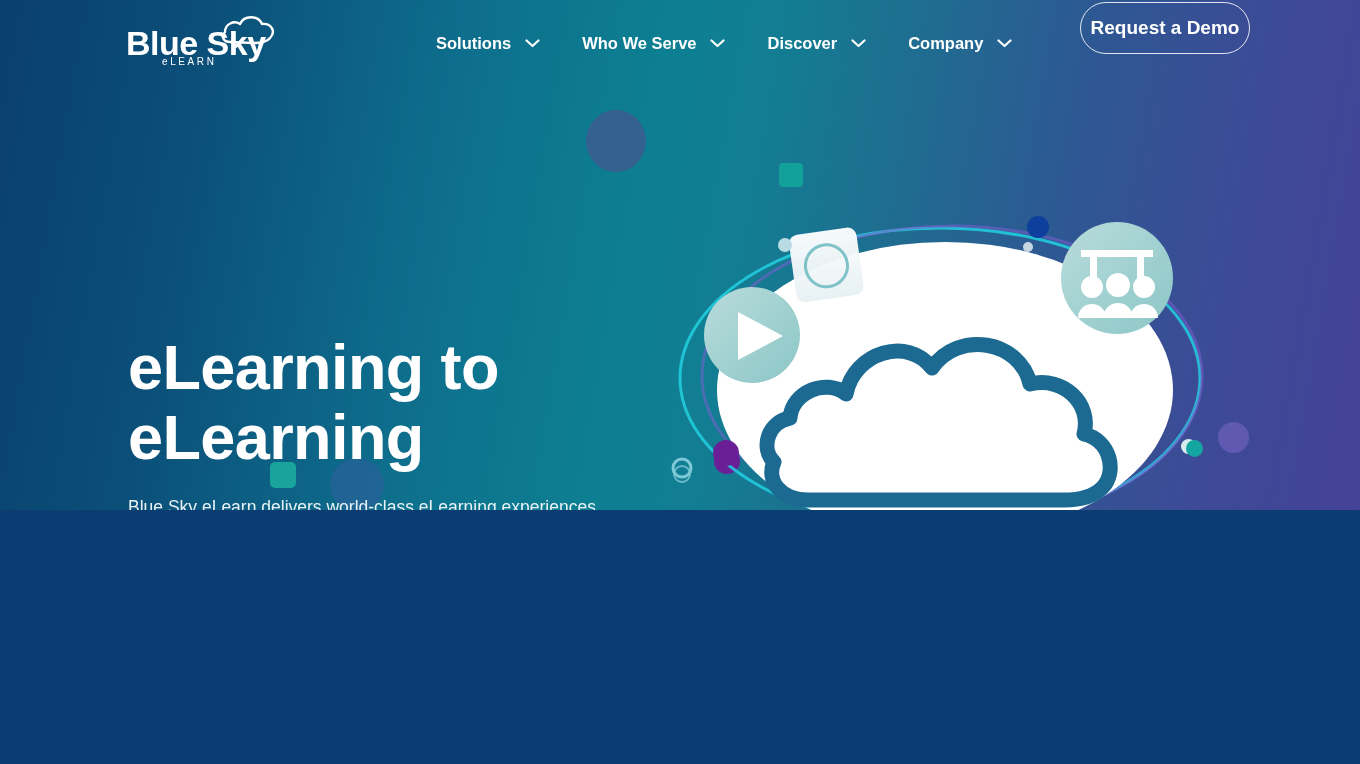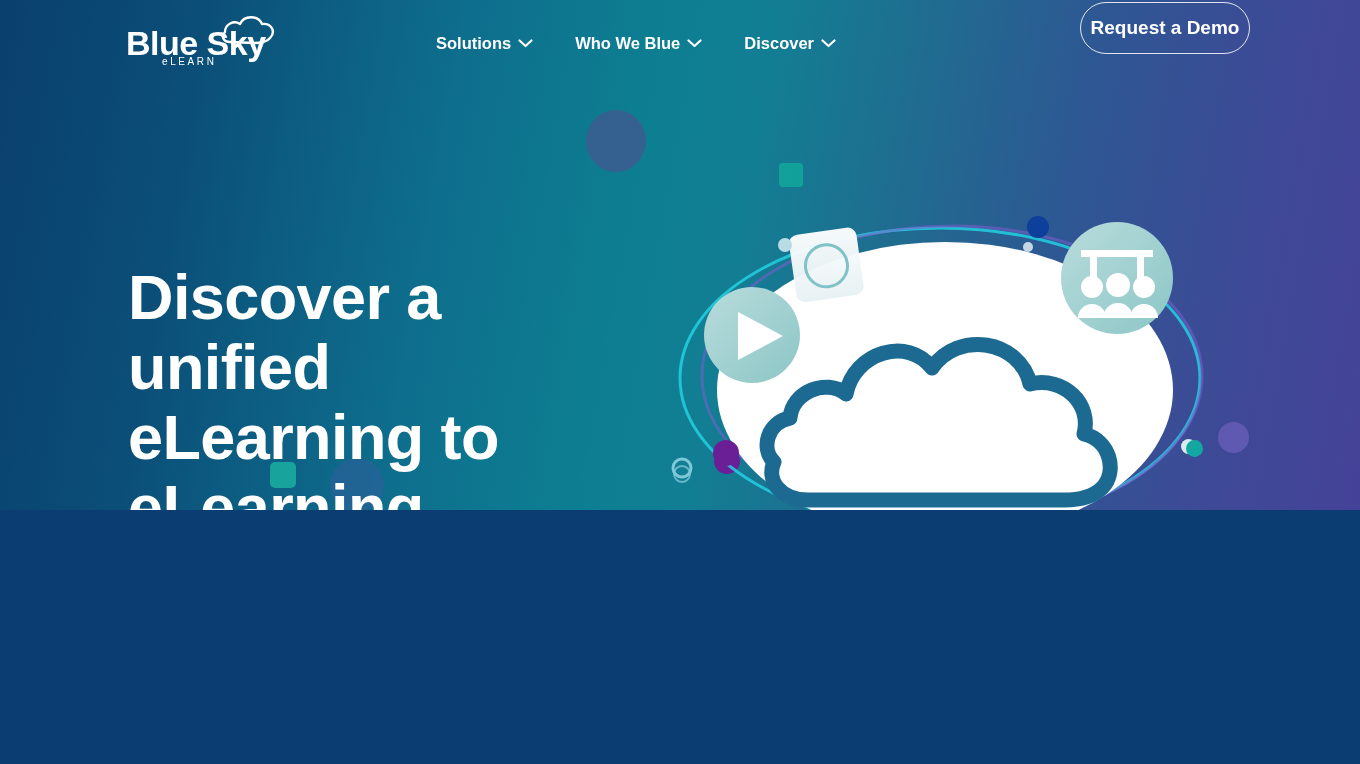--- a/index.html
+++ b/index.html
@@ -92,21 +92,21 @@
   }
   .logo-cloud {
     position: absolute; left: 94px; top: 0px;
   }
 
   .nav {
     position: absolute; left: 415px; top: 0;
     height: 86px; display: flex; align-items: center; gap: 0px;
   }
   .nav-item {
-    display: flex; align-items: center; gap: 7px;
+    display: flex; align-items: center; gap: 14px;
     color: #ffffff; font-size: 16.5px; font-weight: bold;
     padding: 10px 21px; cursor: pointer;
     white-space: nowrap;
     text-decoration: none;
   }
   .chev { display: block; }
 
   .demo-btn {
     position: absolute; left: 1080px; top: 2px;
     width: 170px; height: 52px;
@@ -163,39 +163,45 @@
     </a>
 
     <nav class="nav">
       <a class="nav-item" href="#">
         <span>Solutions</span>
         <svg class="chev" width="15" height="9" viewBox="0 0 15 9">
           <path d="M1.5 1.5 L7.5 7 L13.5 1.5" fill="none" stroke="#ffffff" stroke-width="2.2" stroke-linecap="round" stroke-linejoin="round"></path>
         </svg>
       </a>
       <a class="nav-item" href="#">
-        <span>Who We Blue</span>
+        <span>Who We Serve</span>
         <svg class="chev" width="15" height="9" viewBox="0 0 15 9">
           <path d="M1.5 1.5 L7.5 7 L13.5 1.5" fill="none" stroke="#ffffff" stroke-width="2.2" stroke-linecap="round" stroke-linejoin="round"></path>
         </svg>
       </a>
       <a class="nav-item" href="#">
         <span>Discover</span>
+        <svg class="chev" width="15" height="9" viewBox="0 0 15 9">
+          <path d="M1.5 1.5 L7.5 7 L13.5 1.5" fill="none" stroke="#ffffff" stroke-width="2.2" stroke-linecap="round" stroke-linejoin="round"></path>
+        </svg>
+      </a>
+      <a class="nav-item" href="#">
+        <span>Company</span>
         <svg class="chev" width="15" height="9" viewBox="0 0 15 9">
           <path d="M1.5 1.5 L7.5 7 L13.5 1.5" fill="none" stroke="#ffffff" stroke-width="2.2" stroke-linecap="round" stroke-linejoin="round"></path>
         </svg>
       </a>
     </nav>
 
     <button class="demo-btn">Request a Demo</button>
   </div>
 
   <div class="hero-text">
     <h1 class="hero-h1">
-      <span>Discover a unified</span><br>
+      <br>
       <span>eLearning to</span><br>
       <span>eLearning</span>
     </h1>
     <p class="hero-p">Blue Sky eLearn delivers world-class eLearning experiences and</p>
   </div>
 
   <div class="deco deco-circle-purple-sm"></div>
   <div class="deco deco-circle-ring"></div>
 
   <div class="illus">

